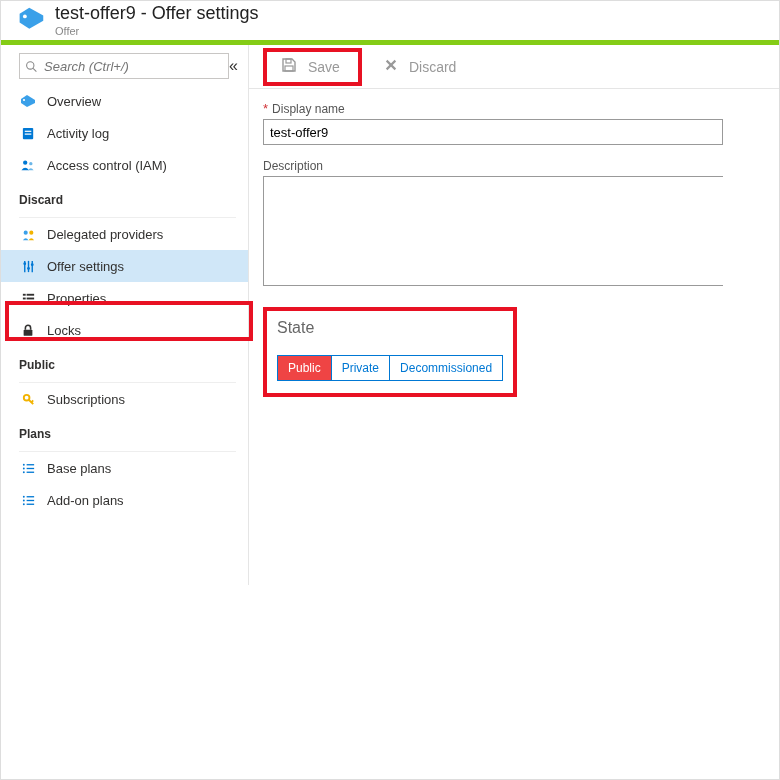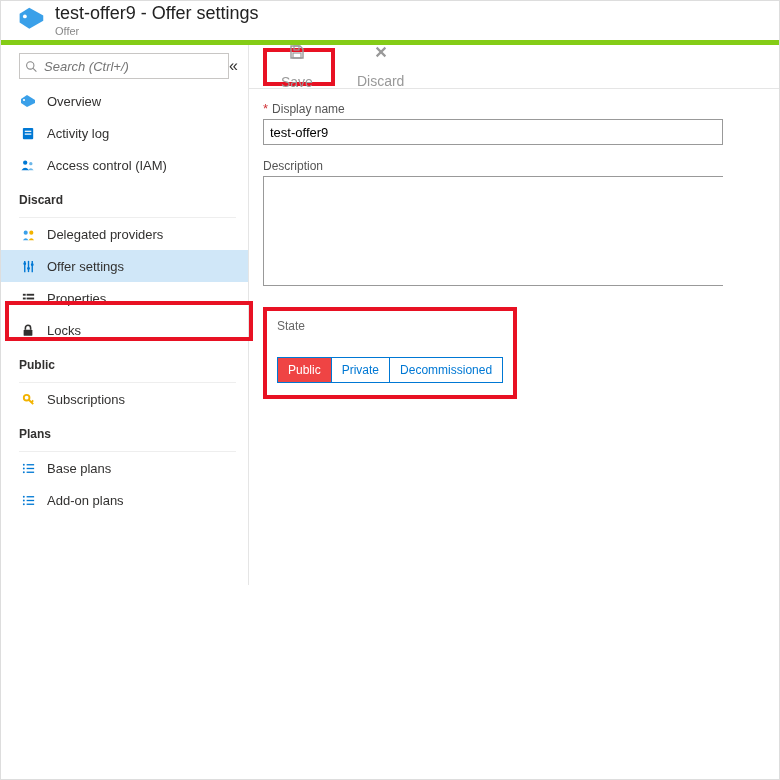--- a/index.html
+++ b/index.html
@@ -85,21 +85,20 @@
   .tool-btn {
     display: inline-flex;
     align-items: center;
     gap: 11px;
     color: #999;
     font-size: 14px;
     cursor: pointer;
     padding: 4px 8px;
     background:transparent;
     border:none;
-    flex-direction:column;
   }
   .hl-save {
     border: 4px solid #e81123;
     padding: 4px 10px 4px 6px;
     height: 38px;
     display: inline-flex;
     align-items: center;
   }
   .form { padding: 12px 0 0 14px; }
   .label-row { display:flex; align-items:center; font-size:12px; color:#555; margin-bottom:3px;}
@@ -119,21 +118,21 @@
     padding: 4px 6px;
     font-size: 13px;
     resize: none;
   }
   .state-box {
     border: 4px solid #e81123;
     width: 254px;
     padding: 8px 10px 12px 10px;
     margin-top: 18px;
   }
-  .state-label { font-size: 12px; color:#666; margin-bottom:24px; }
+  .state-label { font-size: 16px; color:#666; margin-bottom:18px; }
   .seg { display:flex; }
   .seg button {
     border: 1px solid #0078d4;
     background: #fff;
     color: #0078d4;
     font-size: 12px;
     height: 26px;
     padding: 0 10px;
     cursor: pointer;
   }

